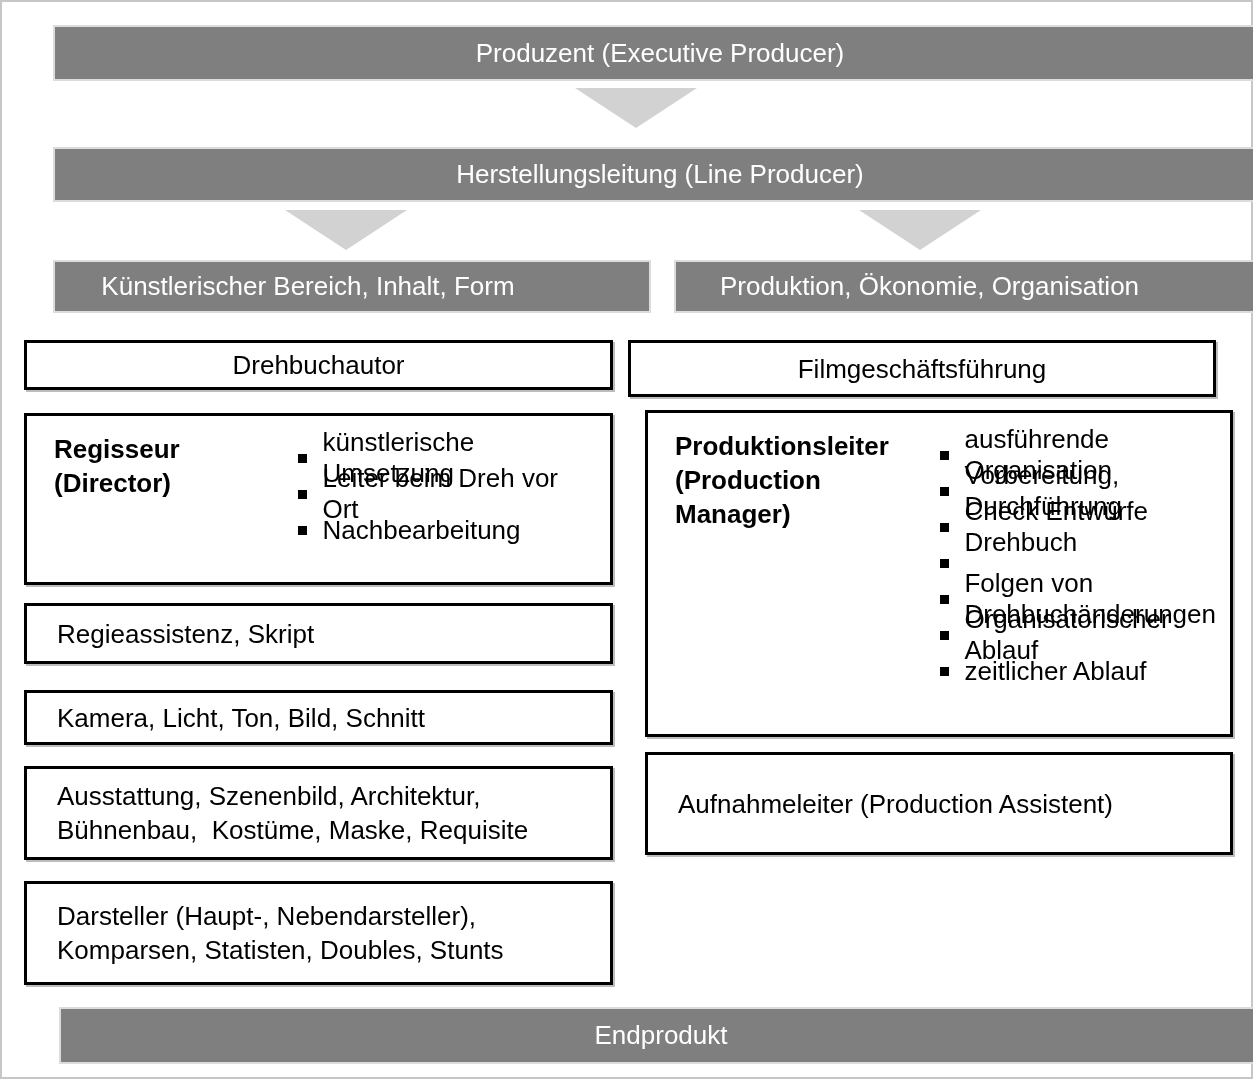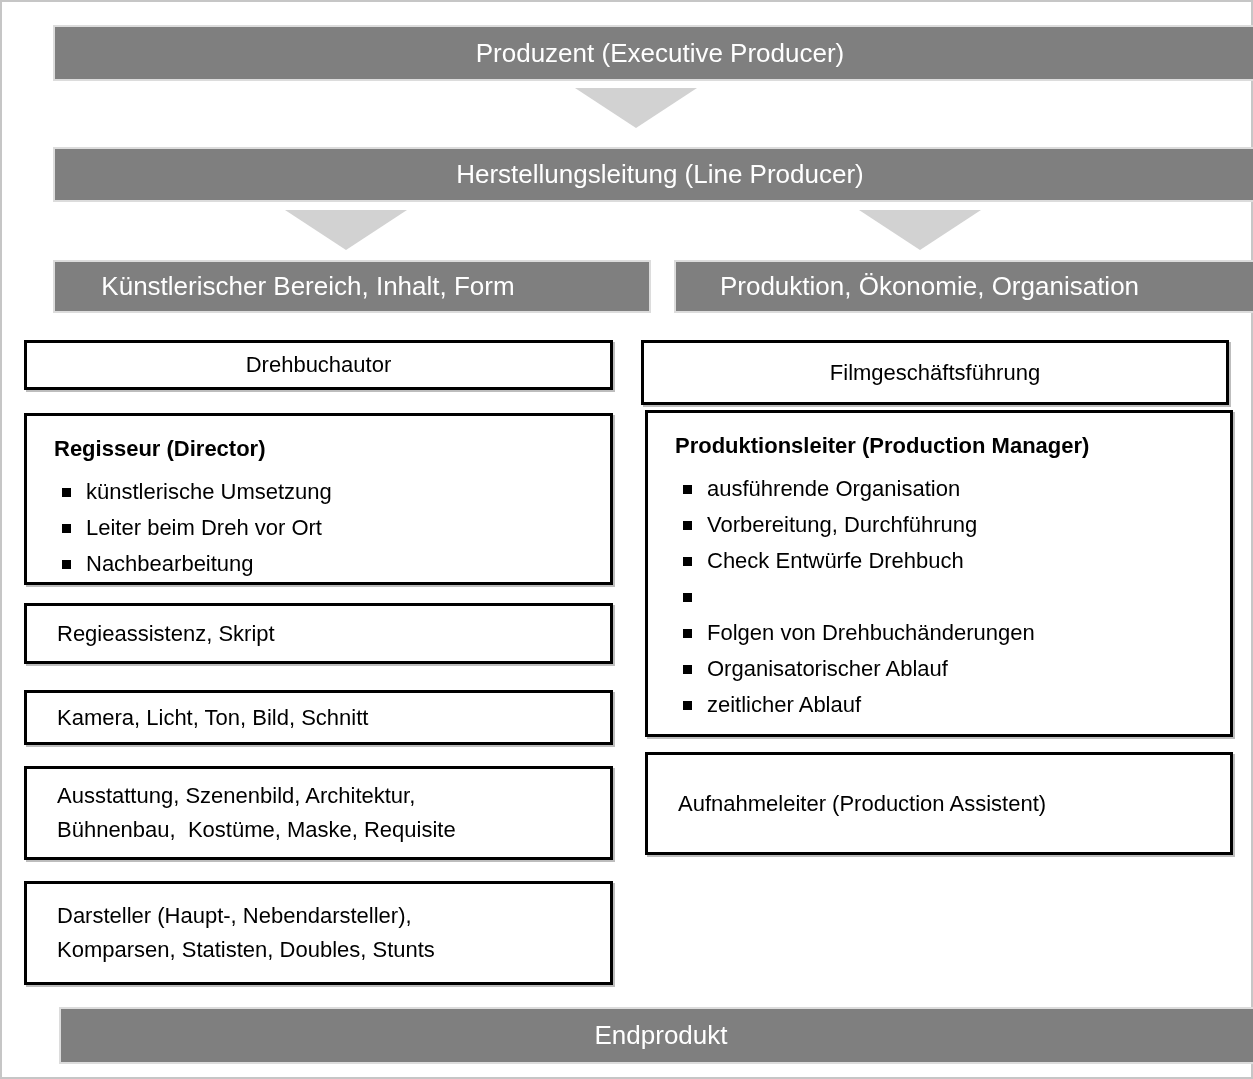--- a/index.html
+++ b/index.html
@@ -29,40 +29,40 @@
     position:absolute;width:0;height:0;
     border-left:61px solid transparent;border-right:61px solid transparent;
     border-top:40px solid var(--arrow);
   }
   #arrow-1{left:575px;top:88px;}
   #arrow-2{left:285px;top:210px;}
   #arrow-3{left:859px;top:210px;}
   .box{
     position:absolute;background:#fff;border:3px solid var(--box-border);
     box-shadow:2px 2px 0 var(--box-shadow-c);box-sizing:border-box;
-    display:flex;align-items:center;font-size:22px;
+    display:flex;align-items:center;font-size:26px;
   }
   .box.centered{justify-content:center;}
   .box.left-pad{padding-left:30px;padding-right:14px;}
-  .box.list{flex-direction:column;align-items:flex-start;justify-content:flex-start;
+  .box.list{align-items:flex-start;justify-content:flex-start;
     padding:16px 14px 0 27px;}
   .box-text{white-space:pre-wrap;line-height:34px;}
   .box-title{font-weight:bold;line-height:34px;}
   ul.bullets{list-style:none;margin:8px 0 0 0;padding:0 0 12px 8px;}
   ul.bullets li{display:flex;align-items:center;height:36px;}
   .sq{width:9px;height:9px;background:#000;margin-right:15px;flex:none;}
   
   #lbox-0{left:24px;top:340px;width:589px;height:50px;}
   #lbox-1{left:24px;top:413px;width:589px;height:172px;}
   #lbox-2{left:24px;top:603px;width:589px;height:61px;}
   #lbox-3{left:24px;top:690px;width:589px;height:55px;}
   #lbox-4{left:24px;top:766px;width:589px;height:94px;}
   #lbox-5{left:24px;top:881px;width:589px;height:104px;}
   
-  #rbox-0{left:641px;top:340px;width:588px;height:65px;}
+  #rbox-0{left:628px;top:340px;width:588px;height:57px;}
   #rbox-1{left:645px;top:410px;width:588px;height:327px;}
   #rbox-2{left:645px;top:752px;width:588px;height:103px;}
 </style>
 </head>
 <body>
 
 <div class="canvas">
 
   <div class="bar" id="bar-produzent">
     <span>Produzent (Executive Producer)</span>

